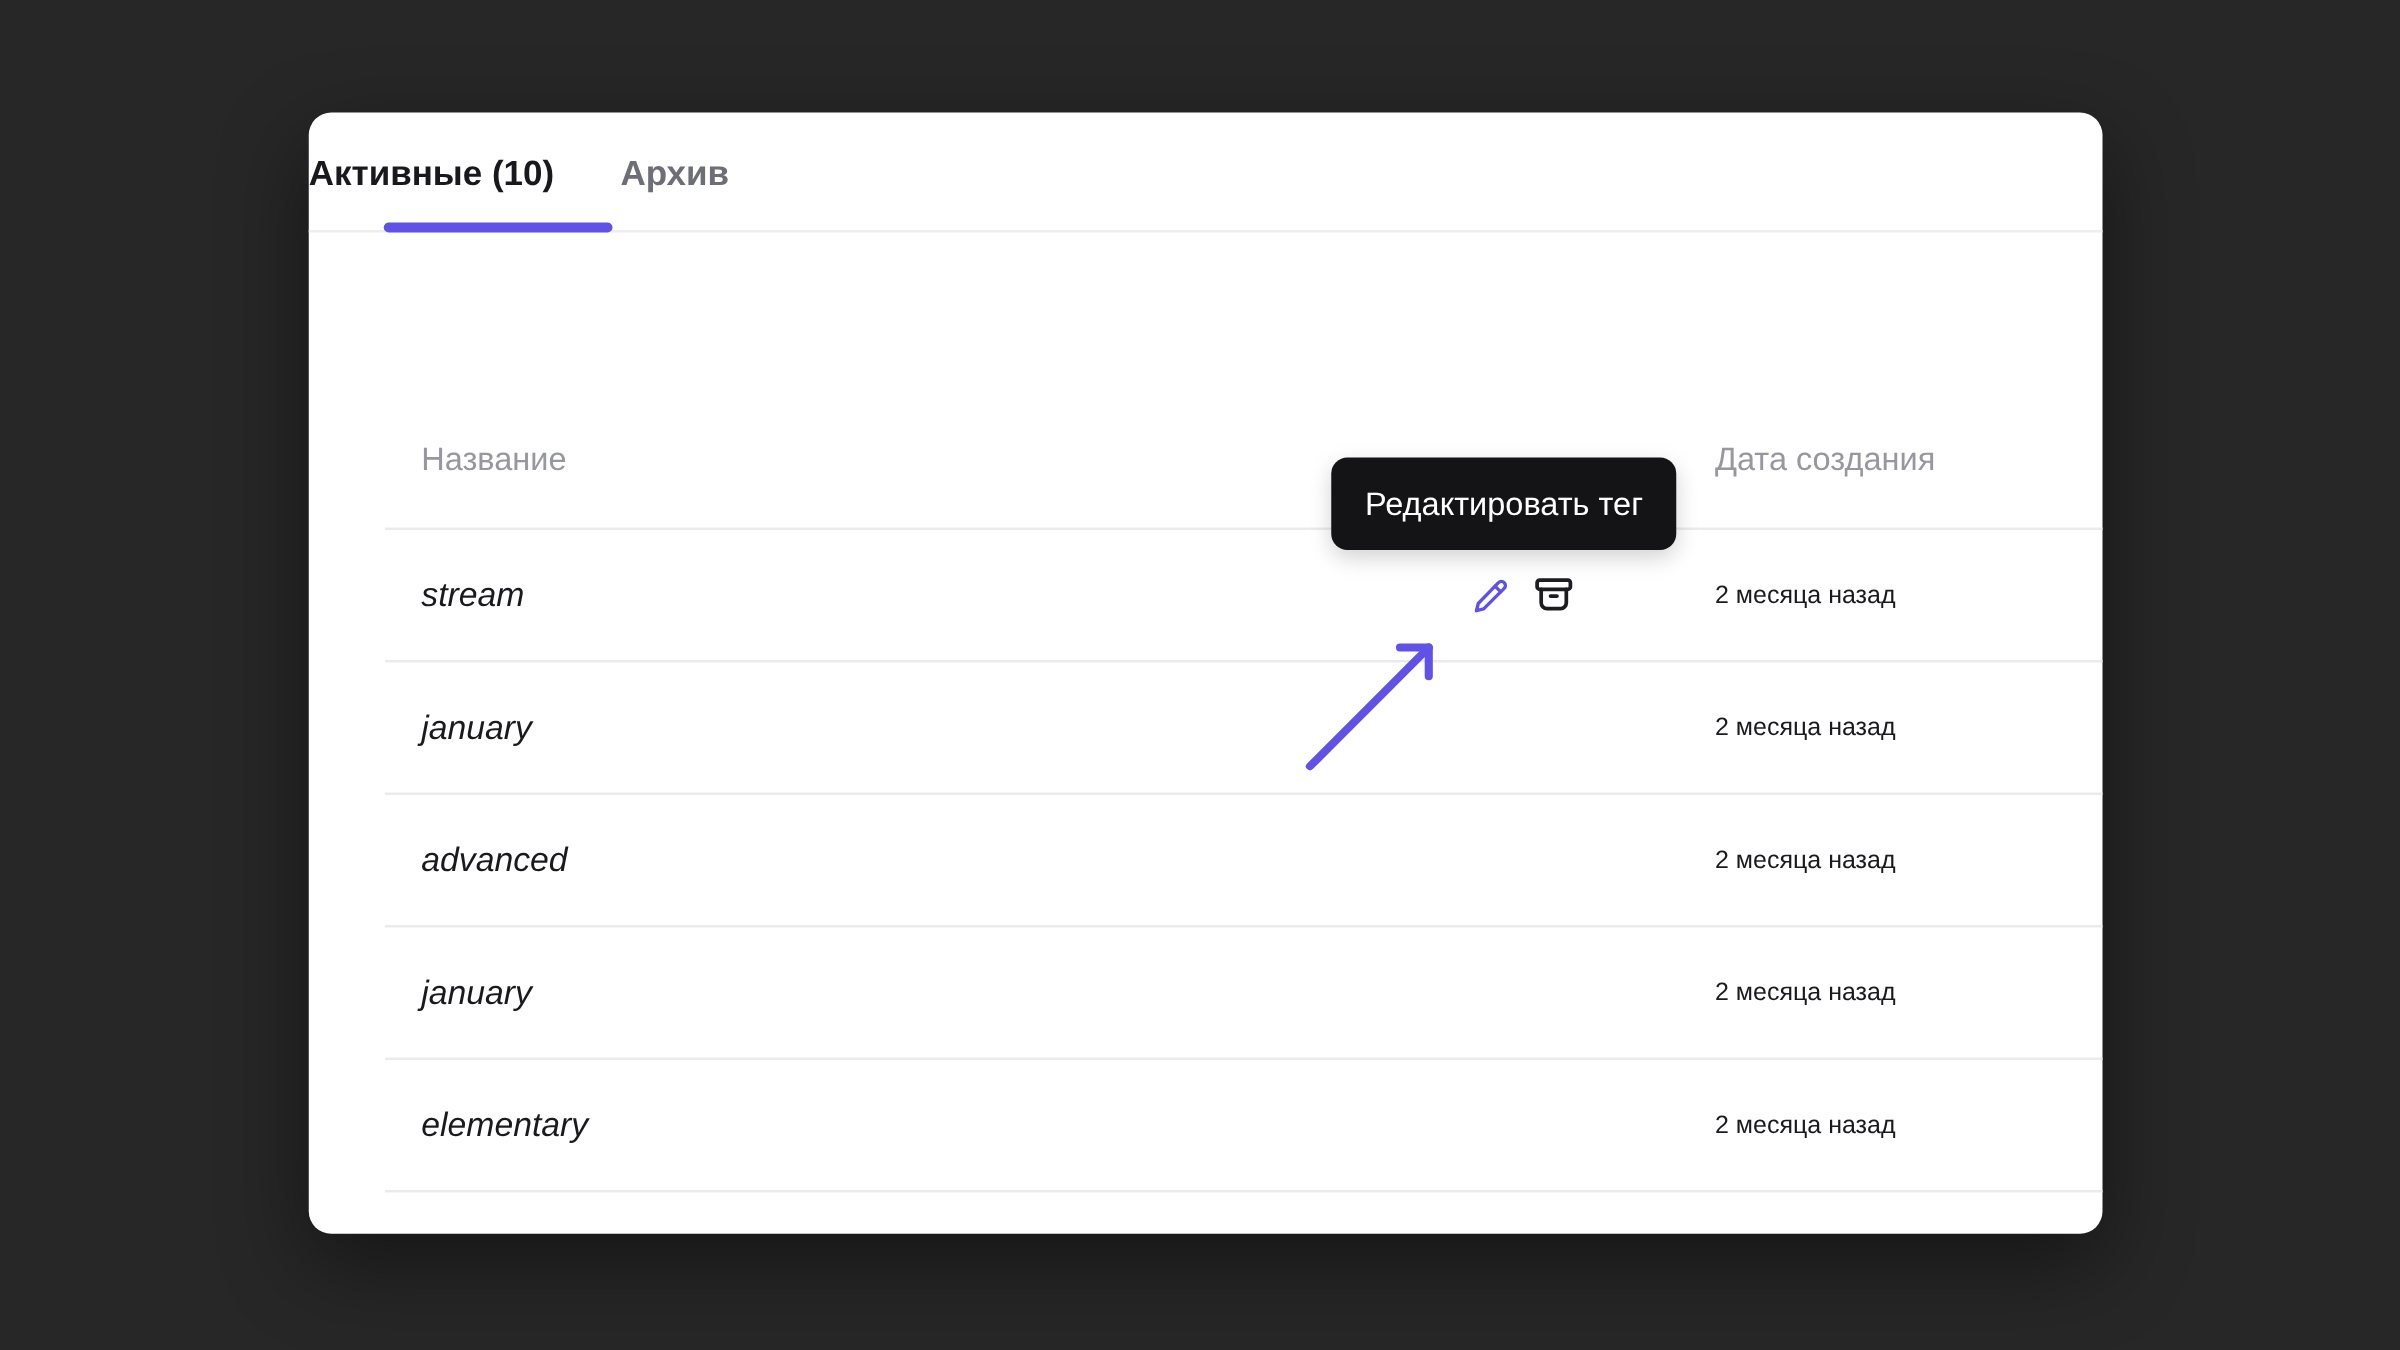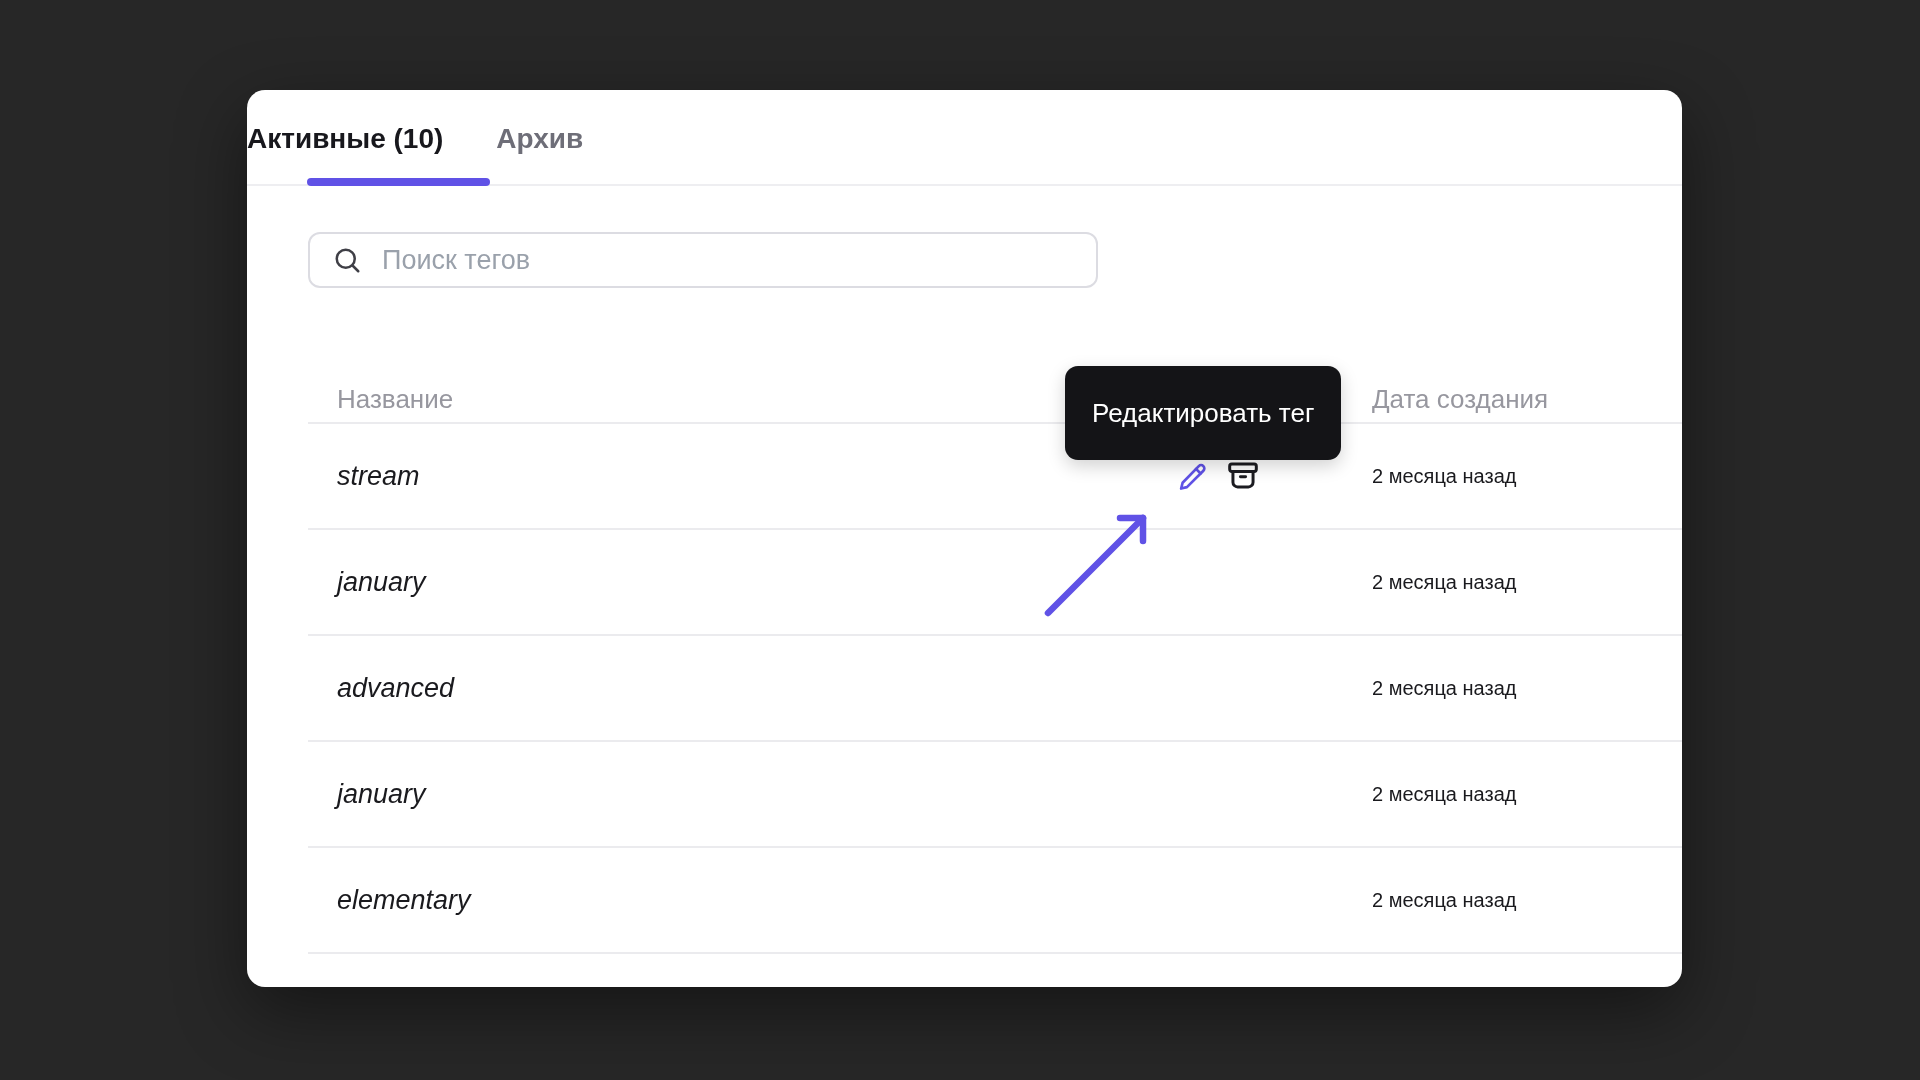--- a/index.html
+++ b/index.html
@@ -46,21 +46,21 @@
   .search-box svg { flex:0 0 auto; }
   .search-input {
     border:none; outline:none; flex:1 1 auto; height:100%;
     font-family:inherit; font-size:27px; color:#1a1a1e; background:transparent;
   }
   .search-input::placeholder { color:#9aa1ab; opacity:1; }
 
   
   .col-header {
     position:absolute; top:262px;
-    font-size:26px; color:#97979f; line-height:1.2;margin-top:32px;
+    font-size:26px; color:#97979f; line-height:1.2;
   }
   .col-header.name { left:90px; }
   .col-header.date { left:1125px; }
   .header-divider {
     position:absolute; top:332px; left:61px; right:0;
     height:2px; background:#ebebee;
   }
   .rows { position:absolute; top:334px; left:0; right:0; }
   .row {
     height:106px; margin-left:61px;
@@ -76,21 +76,21 @@
     position:absolute; left:870px; top:0; height:100%;
     display:flex; align-items:center; gap:19px;
   }
   .icon-btn {
     border:none; background:transparent; padding:0; cursor:pointer;
     display:flex; align-items:center; justify-content:center;
   }
 
   
   .tooltip {
-    position:absolute; left:818px; top:276px; height:94px;
+    position:absolute; left:818px; top:276px; height:74px;
     background:#141417; color:#ffffff;
     border-radius:13px; padding:0 27px;
     display:flex; align-items:center;
     font-size:26px; font-weight:500; white-space:nowrap;
     z-index:5; box-shadow:0 6px 18px rgba(0,0,0,.18);
   }
 
   
   .cursor-arrow { position:absolute; left:790px; top:418px; z-index:4; }
 </style>
@@ -98,29 +98,20 @@
 <body>
 
 <div class="card">
 
   <div class="tabbar">
     <div class="tab active">Активные (10)</div>
     <div class="tab inactive">Архив</div>
     <div class="tab-underline"></div>
   </div>
 
-  <div class="search-box">
-    <span style="display:flex;">
-      <svg width="30" height="30" viewBox="0 0 24 24" fill="none" stroke="#3f3f46" stroke-width="2" stroke-linecap="round">
-        <circle cx="11" cy="11" r="7.2"></circle>
-        <path d="M16.6 16.6 L21 21"></path>
-      </svg>
-    </span>
-    <input class="search-input" type="text" placeholder="Поиск тегов" style="">
-  </div>
 
   <div class="col-header name">Название</div>
   <div class="col-header date">Дата создания</div>
   <div class="header-divider"></div>
 
   <div class="rows">
 
     <div class="row">
       <span class="row-name">stream</span>
       <div class="row-actions">

